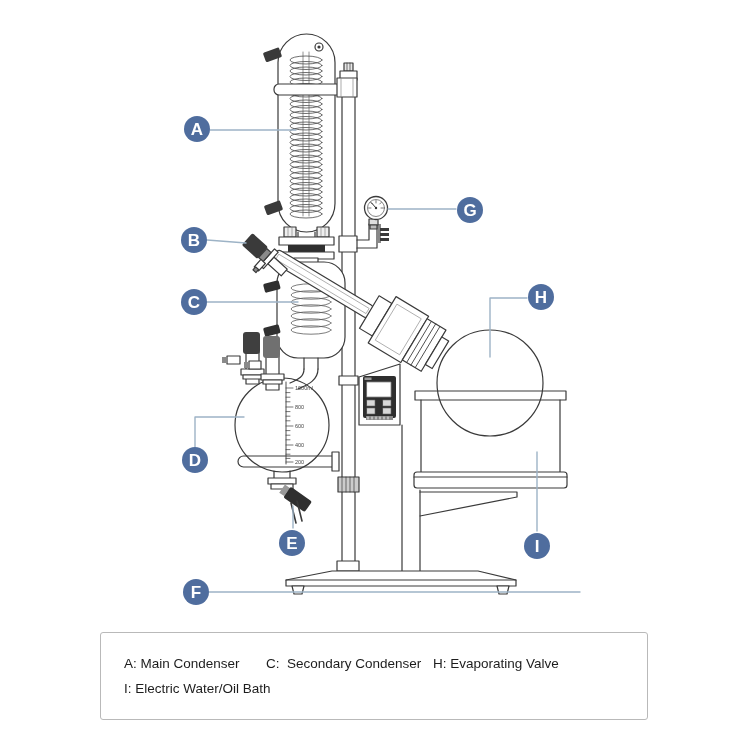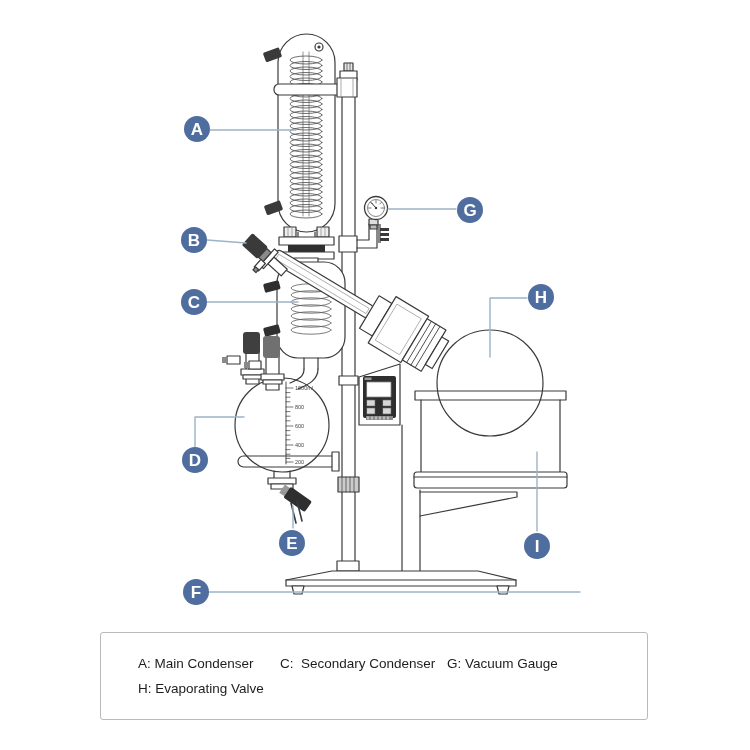--- a/index.html
+++ b/index.html
@@ -9,21 +9,21 @@
   .callout{position:absolute;width:26px;height:26px;border-radius:50%;
            background:var(--callout-circle,#4f6d9e);color:var(--callout-letter,#fff);
            font-size:17px;font-weight:bold;display:flex;align-items:center;
            justify-content:center;line-height:1;letter-spacing:0;}
   .co-a{left:184px;top:116px}.co-b{left:181px;top:227px}.co-c{left:181px;top:289px}
   .co-d{left:182px;top:447px}.co-e{left:279px;top:530px}.co-f{left:183px;top:579px}
   .co-g{left:457px;top:197px}.co-h{left:528px;top:284px}.co-i{left:524px;top:533px}
   .legend{position:absolute;left:100px;top:632px;width:548px;height:88px;
           border:1.5px solid #b9b9b9;border-radius:3px;background:#fff;
           box-sizing:border-box;display:grid;grid-template-columns:142px 167px 1fr;
-          grid-auto-rows:25.5px;align-content:center;padding-left:37px;
+          grid-auto-rows:25.5px;align-content:center;padding-left:23px;
           font-size:13.5px;color:#1d1d1d;}
   .legend .cell{display:flex;align-items:center;white-space:pre;}
 </style>
 </head>
 <body>
 
 <div class="canvas">
 
 <svg width="750" height="750" viewBox="0 0 750 750">
   <defs>
@@ -249,17 +249,17 @@
 <div class="callout co-d">D</div>
 <div class="callout co-e">E</div>
 <div class="callout co-f">F</div>
 <div class="callout co-g">G</div>
 <div class="callout co-h">H</div>
 <div class="callout co-i">I</div>
 
 <div class="legend">
   <span class="cell">A: Main Condenser</span>
   <span class="cell">C:  Secondary Condenser</span>
-  <span class="cell">G: Vacuum Gauge</span>
   <span class="cell">H: Evaporating Valve</span>
+  <span class="cell">I: Electric Water/Oil Bath</span>
 </div>
 
 </div>
 
 </body></html>

